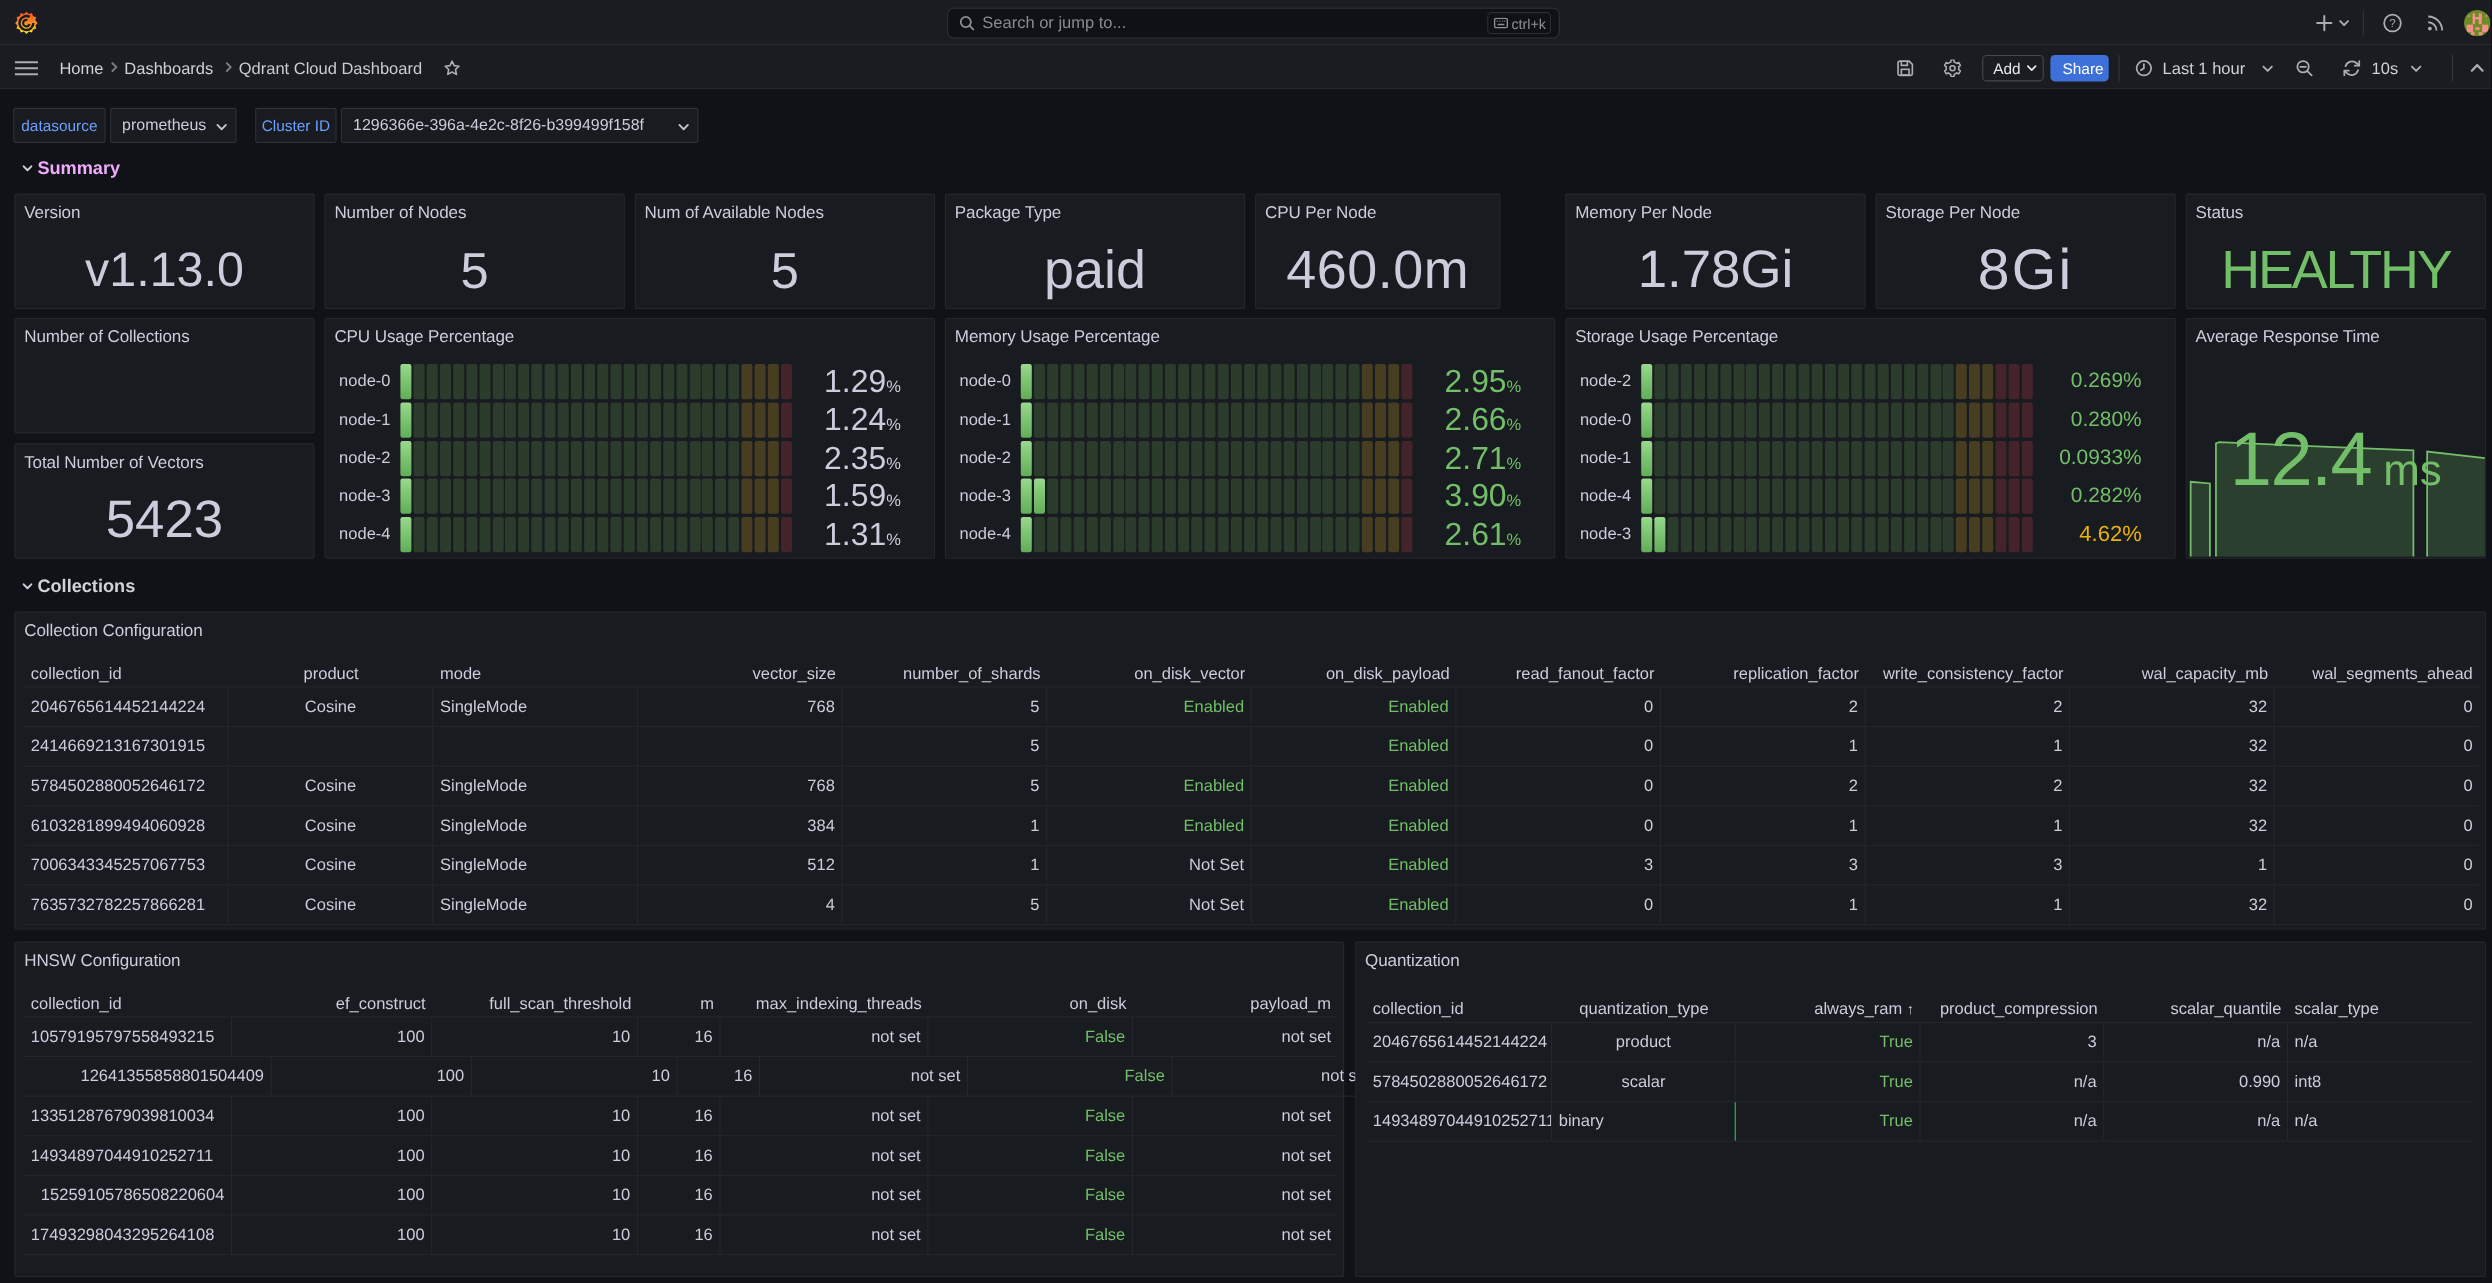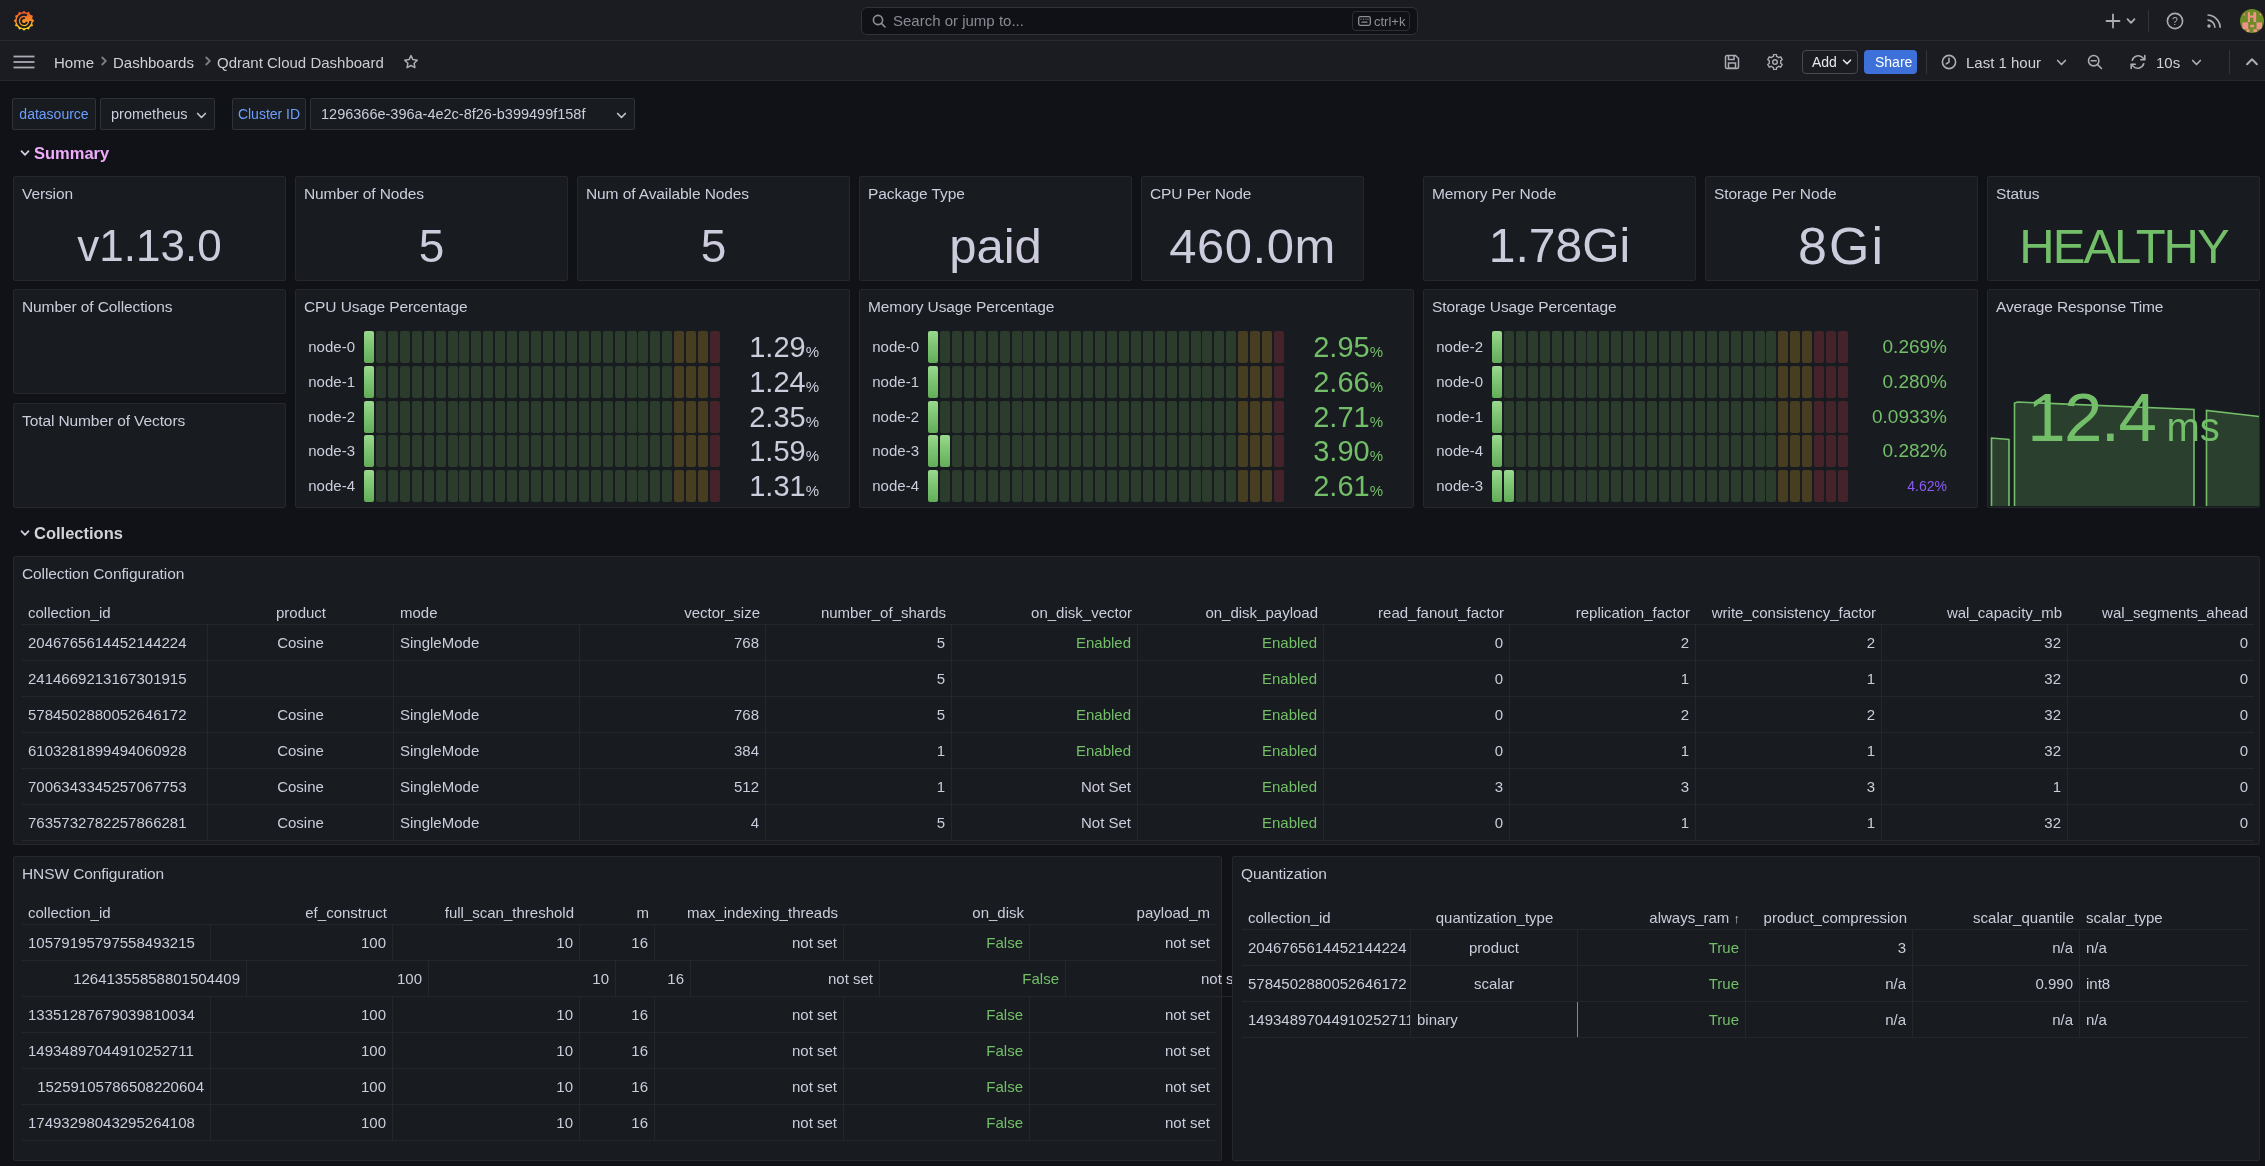--- a/index.html
+++ b/index.html
@@ -262,20 +262,23 @@
     <div class="ptitle">Status</div>
     <div class="statv" style="color:#73bf69">
       <span style="font-size:49px;letter-spacing:-2px">HEALTHY</span>
     </div>
   </div>
 <div class="panel" style="left:13px;top:289px;width:273px;height:105px">
     <div class="ptitle">Number of Collections</div>
   </div>
 <div class="panel" style="left:13px;top:403px;width:273px;height:105px">
     <div class="ptitle">Total Number of Vectors</div>
+    <div class="statv">
+      <span style="font-size:48px">5423</span>
+    </div>
   </div>
 <div class="panel" style="left:295px;top:289px;width:555px;height:219px">
     <div class="ptitle">CPU Usage Percentage</div>
     <div class="blabel" style="left:0;width:59px;top:41px">node-0</div>
     <div class="cell" style="left:68.00px;top:41px;width:10.0px;height:32px;background:linear-gradient(180deg,#9ad88f 0%,#86cc7a 30%,#62ad58 100%)"></div>
     <div class="cell" style="left:79.93px;top:41px;width:10.0px;height:32px;background:#2b3c2c"></div>
     <div class="cell" style="left:91.87px;top:41px;width:10.0px;height:32px;background:#2b3c2c"></div>
     <div class="cell" style="left:103.80px;top:41px;width:10.0px;height:32px;background:#2b3c2c"></div>
     <div class="cell" style="left:115.73px;top:41px;width:10.0px;height:32px;background:#2b3c2c"></div>
     <div class="cell" style="left:127.67px;top:41px;width:10.0px;height:32px;background:#2b3c2c"></div>
@@ -750,21 +753,21 @@
     <div class="cell" style="left:306.67px;top:180px;width:10.0px;height:32px;background:#2b3c2c"></div>
     <div class="cell" style="left:318.60px;top:180px;width:10.0px;height:32px;background:#2b3c2c"></div>
     <div class="cell" style="left:330.53px;top:180px;width:10.0px;height:32px;background:#2b3c2c"></div>
     <div class="cell" style="left:342.47px;top:180px;width:10.0px;height:32px;background:#2b3c2c"></div>
     <div class="cell" style="left:354.40px;top:180px;width:10.0px;height:32px;background:#473e21"></div>
     <div class="cell" style="left:366.33px;top:180px;width:10.0px;height:32px;background:#473e21"></div>
     <div class="cell" style="left:378.27px;top:180px;width:10.0px;height:32px;background:#473e21"></div>
     <div class="cell" style="left:390.20px;top:180px;width:10.0px;height:32px;background:#44232a"></div>
     <div class="cell" style="left:402.13px;top:180px;width:10.0px;height:32px;background:#44232a"></div>
     <div class="cell" style="left:414.07px;top:180px;width:10.0px;height:32px;background:#44232a"></div>
-    <div class="bval" style="right:30px;top:180px;color:#8b5cf6;font-size:14px">4.62%</div>
+    <div class="bval" style="right:30px;top:180px;color:#eab308;font-size:20px">4.62%</div>
   </div>
 <div class="panel" style="left:1987px;top:289px;width:273px;height:219px">
     <div class="ptitle">Average Response Time</div>
     <svg width="271" height="217" viewBox="0 0 271 217" style="position:absolute;left:0;top:0">
 <g>
 <path d="M3.5 216 L3.5 148 L21 149.5 L21 216 Z" fill="rgba(115,191,105,0.22)"></path>
 <polyline points="3.5,216 3.5,148 21,149.5 21,216" fill="none" stroke="#73bf69" stroke-width="1.6"></polyline>
 <path d="M26.5 216 L26.5 113 L29.5 112 L206 119.5 L206 216 Z" fill="rgba(115,191,105,0.22)"></path>
 <polyline points="26.5,216 26.5,113 29.5,112 206,119.5 206,216" fill="none" stroke="#73bf69" stroke-width="1.6"></polyline>
 <path d="M218.5 216 L218.5 120.5 L271 126.5 L271 216 Z" fill="rgba(115,191,105,0.22)"></path>

